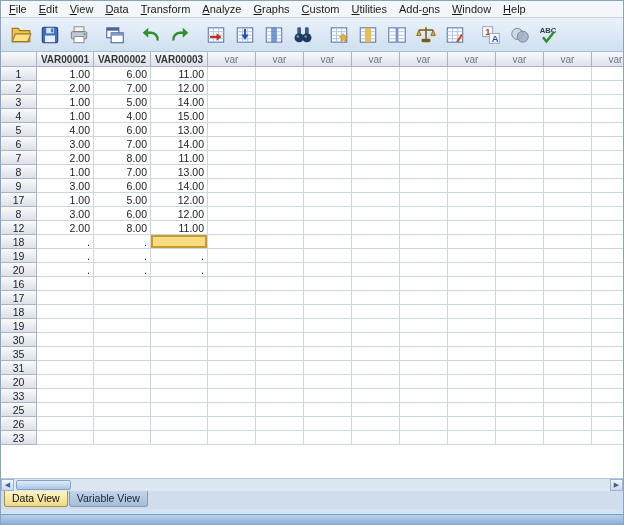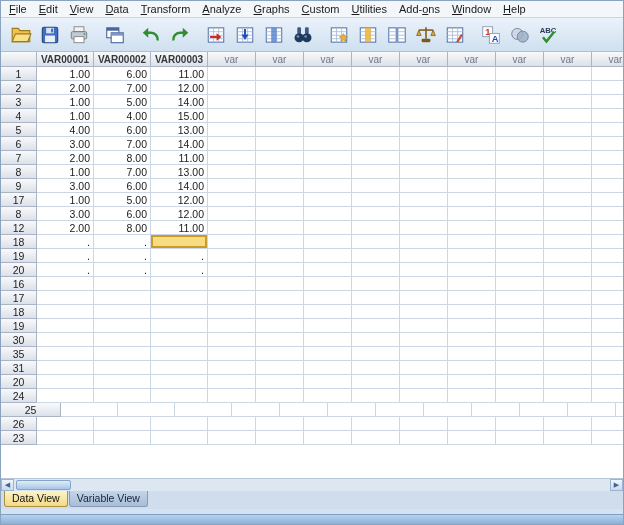--- a/index.html
+++ b/index.html
@@ -606,36 +606,36 @@
         <div class="cell" style="width: 48px;"></div>
         <div class="cell" style="width: 48px;"></div>
         <div class="cell" style="width: 48px;"></div>
         <div class="cell" style="width: 48px;"></div>
         <div class="cell" style="width: 48px;"></div>
         <div class="cell" style="width: 48px;"></div>
         <div class="cell" style="width: 48px;"></div>
         <div class="cell" style="width: 48px;"></div>
       </div>
       <div class="grow">
-        <div class="cell hdr rowhdr" style="width: 36px;">24</div>
-        <div class="cell" style="width: 57px;"></div>
-        <div class="cell" style="width: 57px;"></div>
-        <div class="cell" style="width: 57px;"></div>
-        <div class="cell" style="width: 48px;"></div>
-        <div class="cell" style="width: 48px;"></div>
-        <div class="cell" style="width: 48px;"></div>
-        <div class="cell" style="width: 48px;"></div>
-        <div class="cell" style="width: 48px;"></div>
-        <div class="cell" style="width: 48px;"></div>
-        <div class="cell" style="width: 48px;"></div>
-        <div class="cell" style="width: 48px;"></div>
-        <div class="cell" style="width: 48px;"></div>
-      </div>
-      <div class="grow">
-        <div class="cell hdr rowhdr" style="width: 60px;">25</div>
+        <div class="cell hdr rowhdr" style="width: 36px;">33</div>
+        <div class="cell" style="width: 57px;"></div>
+        <div class="cell" style="width: 57px;"></div>
+        <div class="cell" style="width: 57px;"></div>
+        <div class="cell" style="width: 48px;"></div>
+        <div class="cell" style="width: 48px;"></div>
+        <div class="cell" style="width: 48px;"></div>
+        <div class="cell" style="width: 48px;"></div>
+        <div class="cell" style="width: 48px;"></div>
+        <div class="cell" style="width: 48px;"></div>
+        <div class="cell" style="width: 48px;"></div>
+        <div class="cell" style="width: 48px;"></div>
+        <div class="cell" style="width: 48px;"></div>
+      </div>
+      <div class="grow">
+        <div class="cell hdr rowhdr" style="width: 36px;">25</div>
         <div class="cell" style="width: 57px;"></div>
         <div class="cell" style="width: 57px;"></div>
         <div class="cell" style="width: 57px;"></div>
         <div class="cell" style="width: 48px;"></div>
         <div class="cell" style="width: 48px;"></div>
         <div class="cell" style="width: 48px;"></div>
         <div class="cell" style="width: 48px;"></div>
         <div class="cell" style="width: 48px;"></div>
         <div class="cell" style="width: 48px;"></div>
         <div class="cell" style="width: 48px;"></div>

